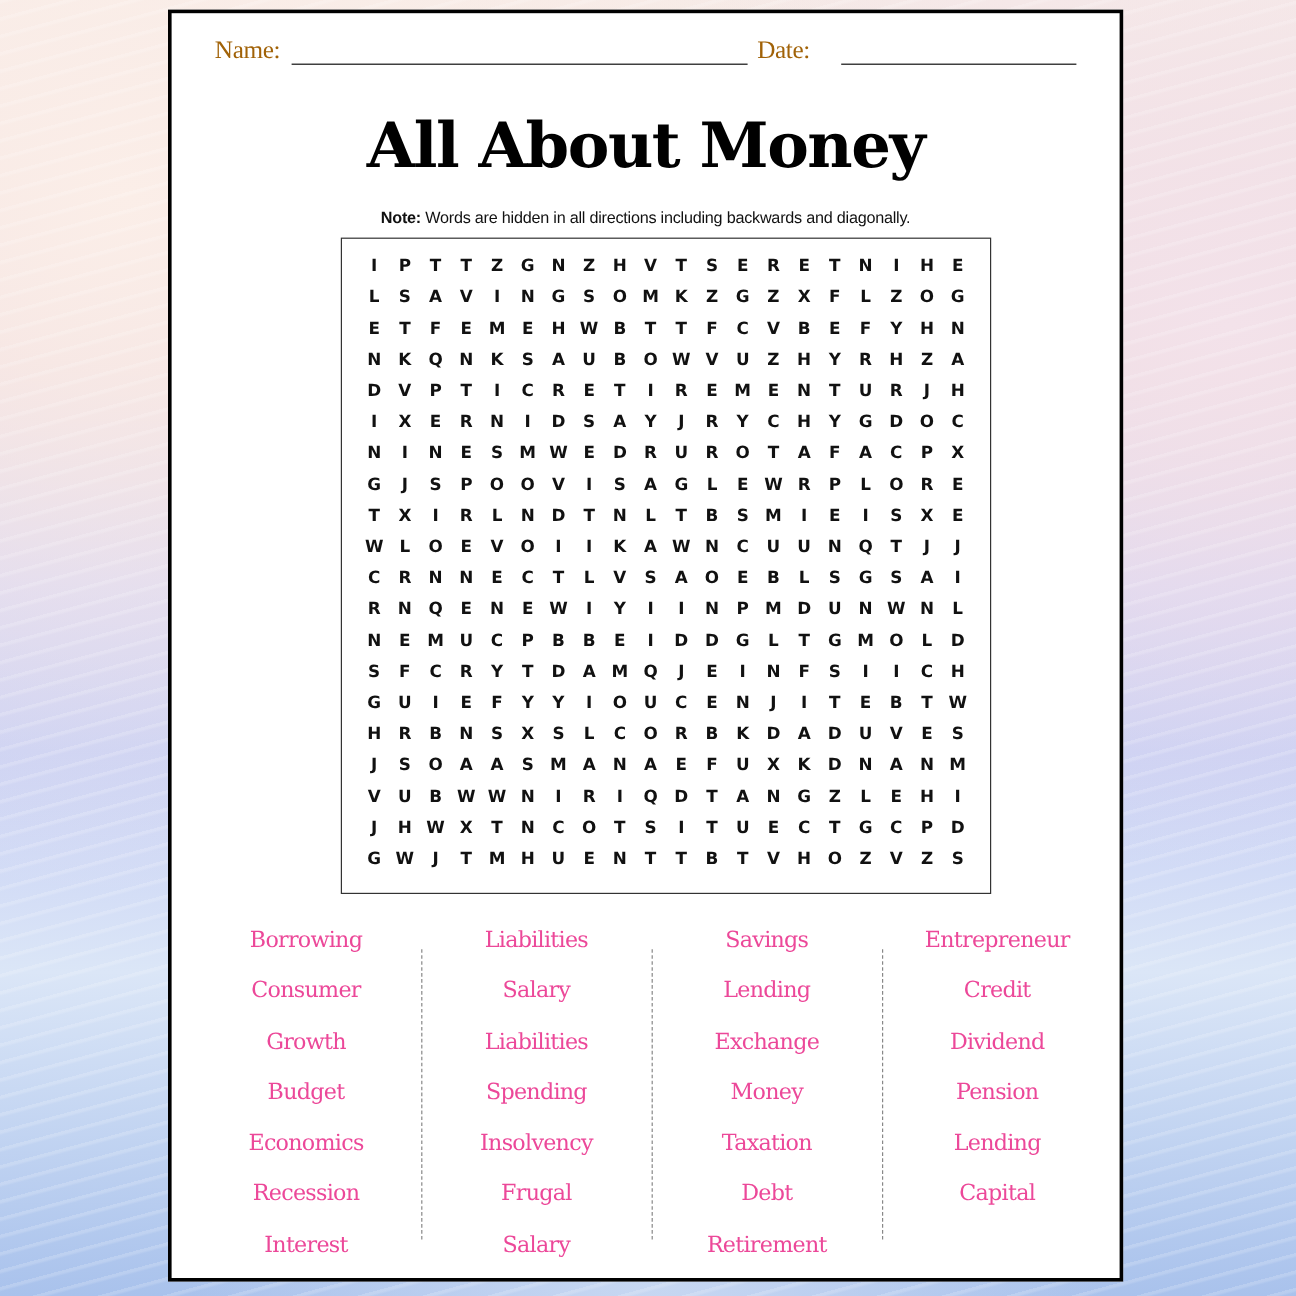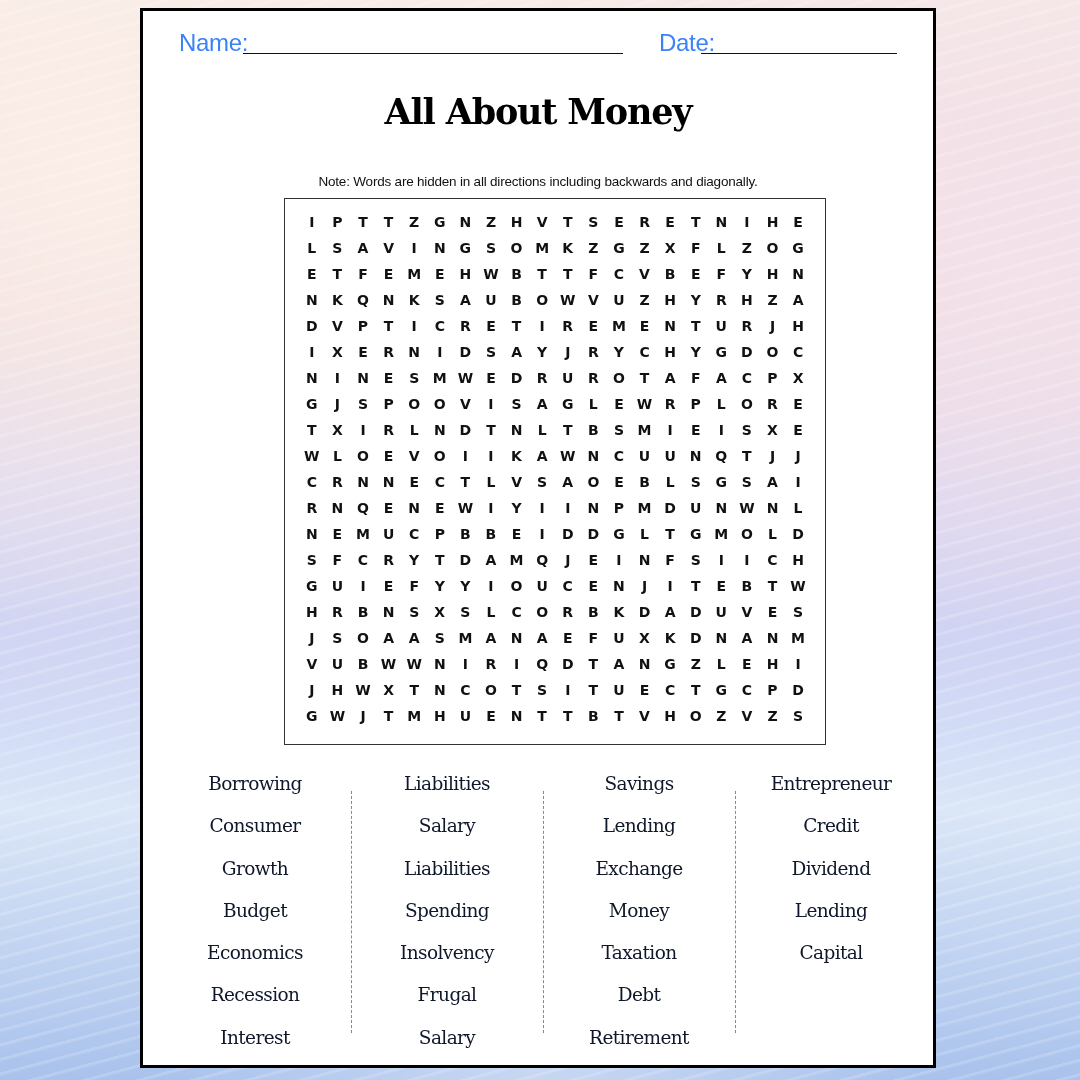--- a/index.html
+++ b/index.html
@@ -16,57 +16,57 @@
     position: absolute; inset: 0;
     background: repeating-linear-gradient(165deg, rgba(255,255,255,0.25) 0px, rgba(255,255,255,0.25) 2px, rgba(255,255,255,0) 4px, rgba(255,255,255,0) 14px);
     opacity: 0.7;
   }
   .page {
     position: absolute; left: 140px; top: 8px; width: 796px; height: 1060px;
     background: #fff; border: 3px solid #000; box-sizing: border-box;
   }
   .header-line {
     position: absolute; top: 18px; left: 36px; right: 36px; height: 34px;
-    font-family: Liberation Sans, sans-serif; font-size: 24px; color: #3b82f6;
+    font-family: Liberation Serif, serif; font-size: 21px; color: #a16207;
     letter-spacing: -0.3px;
   }
   .hl-name { position: absolute; left: 0; top: 0; }
   .hl-name-line { position: absolute; left: 64px; top: 24px; width: 380px; border-bottom: 1.5px solid #111; }
-  .hl-date { position: absolute; left: 480px; top: 0; }
+  .hl-date { position: absolute; left: 452px; top: 0; }
   .hl-date-line { position: absolute; left: 522px; top: 24px; width: 196px; border-bottom: 1.5px solid #111; }
   .title {
     position: absolute; top: 80px; left: 0; right: 0; text-align: center;
-    font-family: "DejaVu Serif", serif; font-weight: bold; font-size: 35px; color: #000;
+    font-family: "DejaVu Serif", serif; font-weight: bold; font-size: 52px; color: #000;
     letter-spacing: -1.2px;
   }
   .note {
     position: absolute; top: 163px; left: 0; right: 0; text-align: center;
     font-size: 13.5px; color: #111; letter-spacing: -0.2px;
   }
-  .note b { font-weight: normal; }
+  .note b { font-weight: bold; }
   .grid-box {
     position: absolute; left: 141px; top: 187px; width: 542px; height: 547px;
     border: 1.5px solid #333; box-sizing: border-box;
   }
   .grid {
     position: absolute; left: 14px; top: 10px; width: 512px;
   }
   .grid-row { display: flex; height: 26px; align-items: center; }
   .cell {
     width: 25.9px; text-align: center; font-family: "DejaVu Sans", sans-serif;
     font-weight: bold; font-size: 14px; color: #111;
   }
   .words {
     position: absolute; top: 758px; left: 16px; width: 770px; height: 290px;
     display: flex;
   }
   .word-col { width: 192px; position: relative; }
   .word {
     height: 42.3px; line-height: 30px; text-align: center;
-    font-family: "DejaVu Serif", serif; font-size: 18.5px; color: #0f172a;
+    font-family: "DejaVu Serif", serif; font-size: 18.5px; color: #ec4899;
     letter-spacing: -0.6px;
   }
   .divider {
     position: absolute; top: 22px; width: 0; height: 242px;
     border-left: 1px dashed #888;
   }
 </style>
 </head>
 <body>
 
@@ -557,17 +557,18 @@
         <div class="word">Money</div>
         <div class="word">Taxation</div>
         <div class="word">Debt</div>
         <div class="word">Retirement</div>
       </div>
       <div class="divider" style="left: 576px;"></div>
       <div class="word-col">
         <div class="word">Entrepreneur</div>
         <div class="word">Credit</div>
         <div class="word">Dividend</div>
+        <div class="word">Pension</div>
         <div class="word">Lending</div>
         <div class="word">Capital</div>
       </div>
     </div>
 </div>
 
 </body></html>

